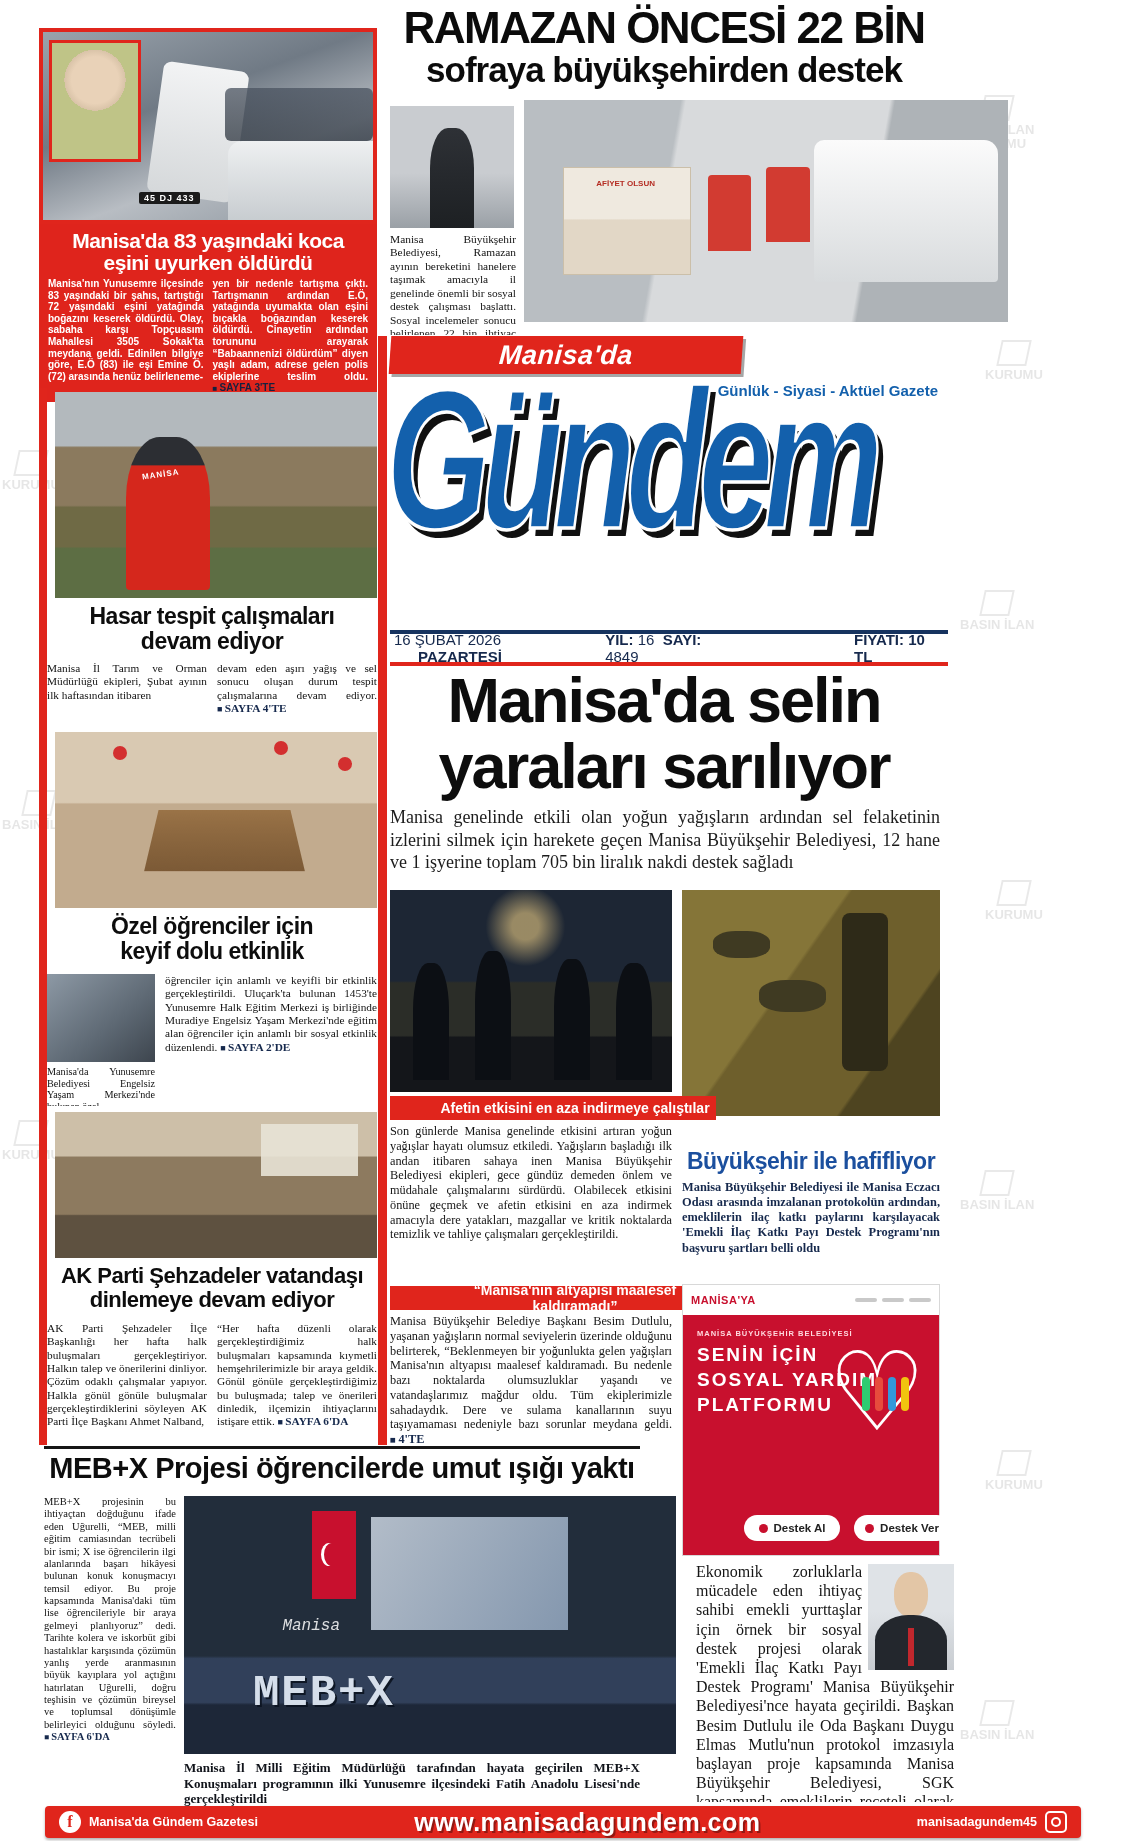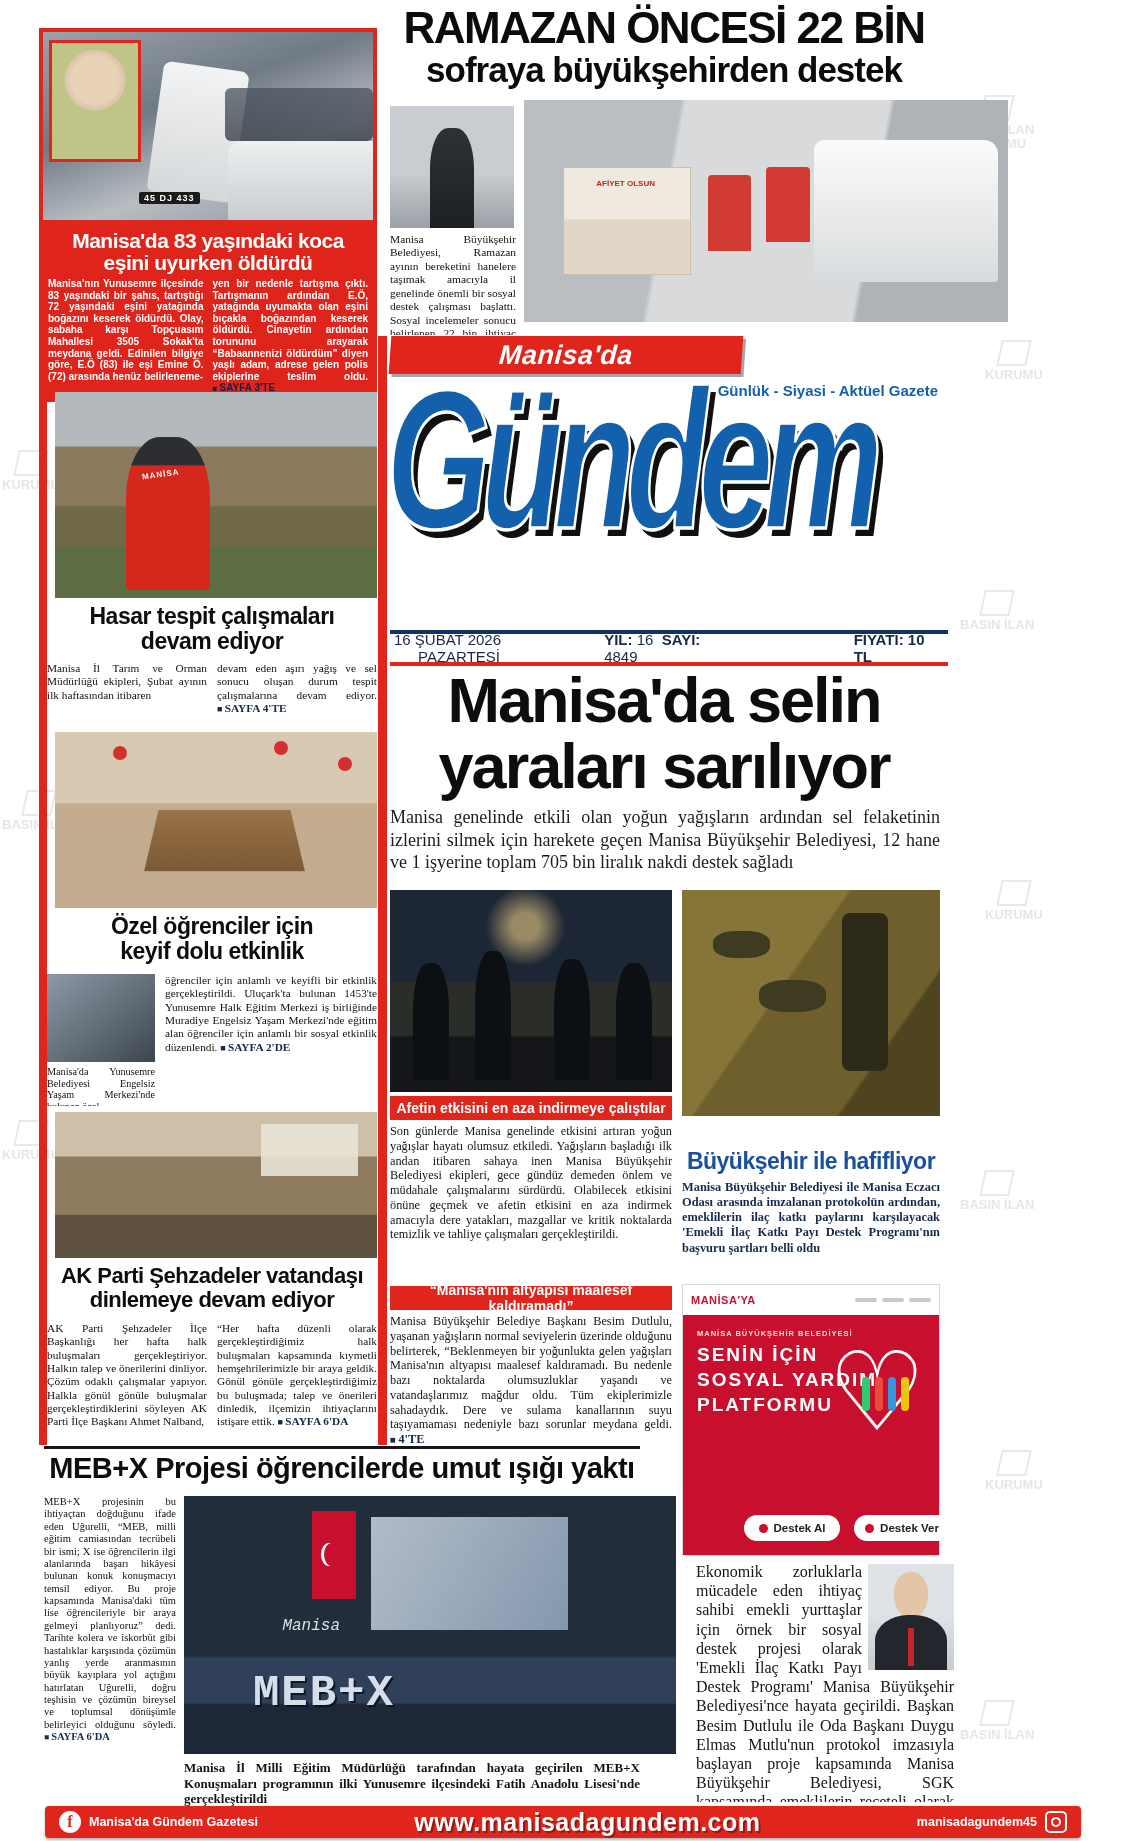--- a/index.html
+++ b/index.html
@@ -103,34 +103,34 @@
       box-shadow:3px 3px 0 rgba(0,0,0,.35);}
   .mast-pre span{font-style:italic;font-weight:800;color:#fff;font-size:27px;letter-spacing:.5px;}
   .mast-title{position:absolute;left:-4px;top:26px;margin:0;font-size:168px;font-weight:900;
       font-style:italic;color:#1360ac;line-height:1;letter-spacing:-12px;white-space:nowrap;
       transform:scale(.80,1.18);transform-origin:top left;
       -webkit-text-stroke:3px #ffffff;text-shadow:7px 7px 0 #101010;}
   .mast-tag{position:absolute;right:2px;top:48px;color:#1360ac;font-weight:800;font-size:15px;}
   .dateline{left:390px;top:630px;width:550px;height:26px;border-top:4px solid #16335f;
       border-bottom:4px solid #e0251c;display:flex;align-items:center;box-sizing:content-box;
       color:#16294d;font-size:15px;padding:1px 4px;}
-  .dateline .dl-day{font-weight:400;margin-left:24px;}
+  .dateline .dl-day{font-weight:700;margin-left:24px;}
   .dateline .dl-mid{margin-left:auto;margin-right:120px;}
   .dateline .dl-right{font-weight:800;}
   .dl-b{font-weight:800;}
 
   
   .main-h1{left:388px;top:668px;width:552px;margin:0;font-size:63px;font-weight:900;color:#0d0d0d;
       line-height:1.04;text-align:center;letter-spacing:-2px;}
   .lead{left:390px;top:806px;width:550px;height:80px;font-family:"Liberation Serif",serif;
       font-size:18px;line-height:1.25;text-align:justify;color:#1c1c1c;overflow:hidden;}
   .night1{left:390px;top:890px;width:282px;height:202px;}
   .night2{left:682px;top:890px;width:258px;height:226px;}
   .redlabel{position:absolute;background:#e0251c;color:#fff;font-weight:800;font-size:14px;
-      display:flex;align-items:center;justify-content:center;text-align:center;}
+      display:flex;align-items:center;justify-content:center;text-align:center;padding-left:44px;}
   .lbl1{left:390px;top:1096px;width:282px;height:24px;}
   .lbl2{left:390px;top:1286px;width:282px;height:24px;}
   .mainbody{position:absolute;font-family:"Liberation Serif",serif;font-size:12.3px;
       line-height:1.2;text-align:justify;color:#151515;overflow:hidden;}
   .body1{left:390px;top:1124px;width:282px;height:158px;}
   .body2{left:390px;top:1314px;width:282px;height:130px;}
 
   
   .vline-left{left:39px;top:388px;width:8px;height:1057px;background:#e0251c;}
   .vline-mid{left:378px;top:336px;width:9px;height:1109px;background:#e0251c;}

